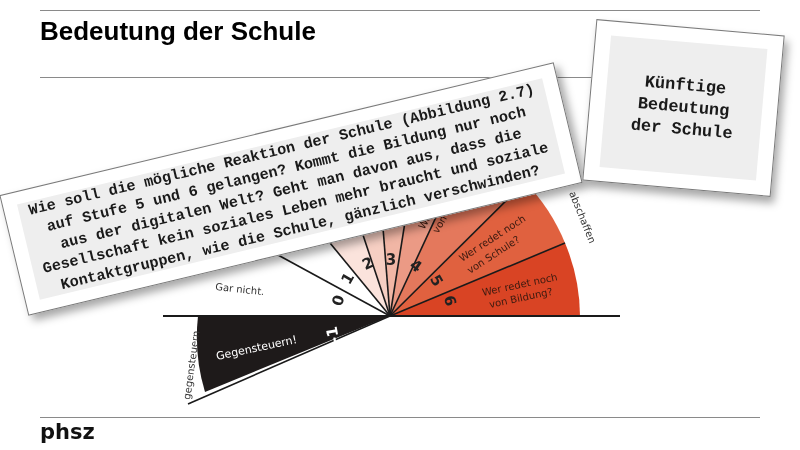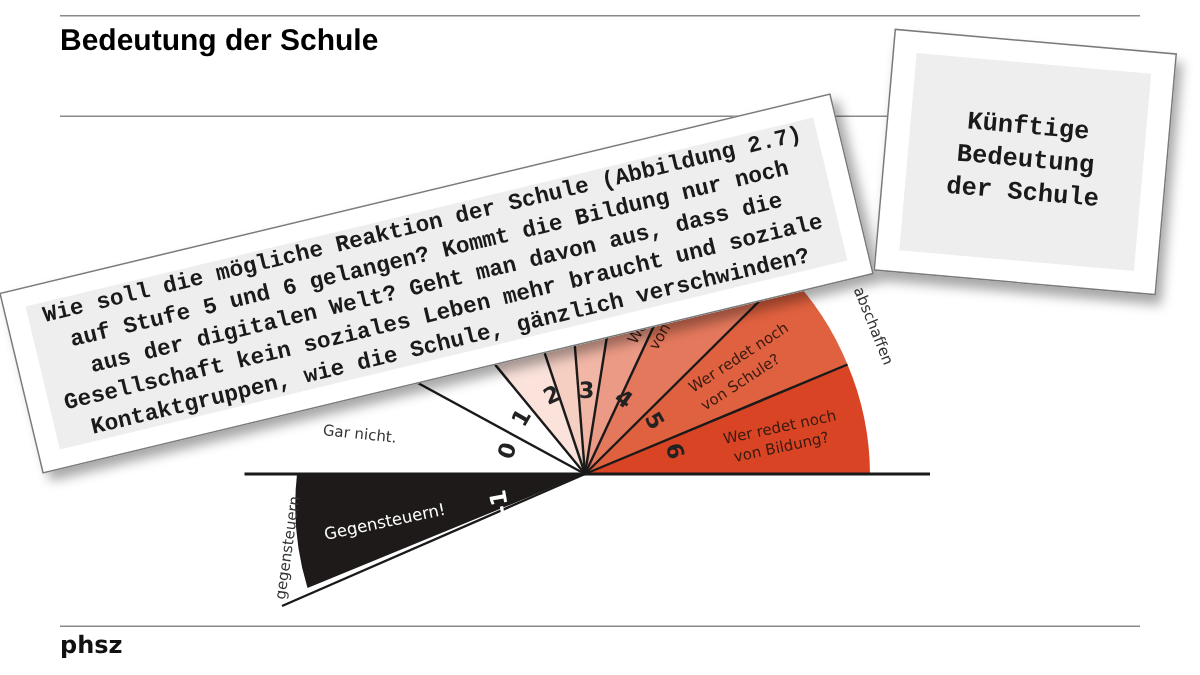--- a/index.html
+++ b/index.html
@@ -4,26 +4,26 @@
 <style>
   html, body { margin: 0; padding: 0; }
   body {
     width: 800px; height: 450px; position: relative; overflow: hidden;
     background: #ffffff;
     font-family: "Liberation Sans", sans-serif;
   }
   .hr { position: absolute; left: 40px; width: 720px; height: 1px; background: #8a8a8a; }
   .title {
     position: absolute; left: 40px; top: 16px;
-    font-size: 20px; font-weight: bold; color: #000;
+    font-size: 26px; font-weight: bold; color: #000;
     font-family: "Liberation Sans", sans-serif;
   }
   .footer {
     position: absolute; left: 40px; top: 420px;
-    font-size: 16px; font-weight: bold; color: #111;
+    font-size: 21px; font-weight: bold; color: #111;
     font-family: "DejaVu Sans", sans-serif;
     text-align: center;
   }
   #fan { position: absolute; left: 0; top: 0; width: 800px; height: 450px; }
   .card {
     position: absolute; background: #ffffff;
     border: 1px solid #7a7a7a;
     box-shadow: 4px 6px 8px rgba(0,0,0,0.35);
   }
   .card-inner {

